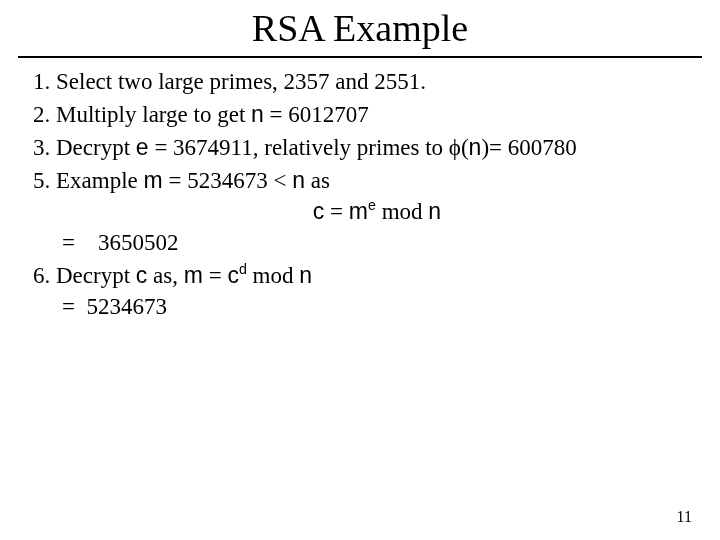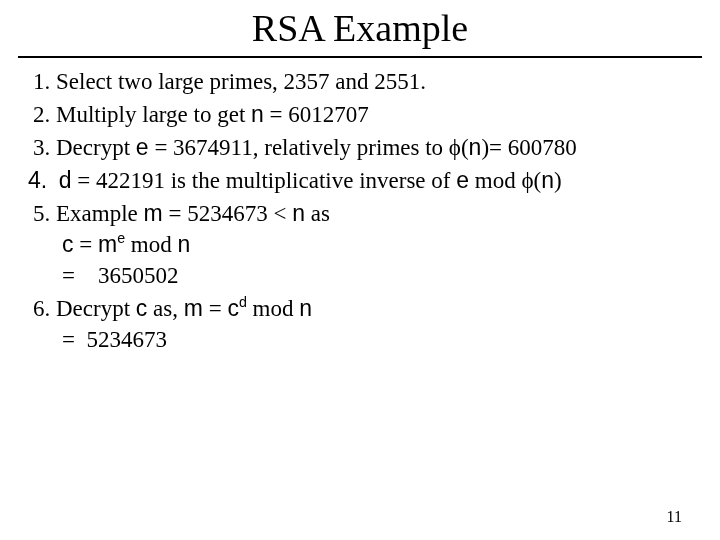--- a/index.html
+++ b/index.html
@@ -37,33 +37,34 @@
   }
   ol.steps > li {
     margin-bottom: 2px;
   }
   .sans {
     font-family: Arial, Helvetica, sans-serif;
   }
   .indent {
     display: block;
     margin-left: 6px;
+    text-align: center;
   }
   .eqline {
     display: block;
     margin-left: 6px;
   }
   sup {
     font-size: 0.62em;
     vertical-align: super;
     line-height: 0;
   }
   .pagenum {
     position: absolute;
-    right: 38px;
+    right: 28px;
     bottom: 14px;
     font-size: 16px;
   }
 </style>
 </head>
 <body>
 
 <div class="slide">
 
   <div class="title">RSA Example</div>
@@ -76,23 +77,20 @@
     </li>
 
     <li>
       <span>Multiply large to get </span><span class="sans">n</span><span> = 6012707</span>
     </li>
 
     <li>
       <span>Decrypt </span><span class="sans">e</span><span> = 3674911, relatively primes to ϕ(</span><span class="sans">n</span><span>)= 600780</span>
     </li>
 
-    <li style="list-style:none; margin-left:-28px;">
-      <span class="sans">4.</span>&nbsp;&nbsp;<span class="sans">d</span><span> = 422191 is the multiplicative inverse of </span><span class="sans">e</span><span> mod ϕ(</span><span class="sans">n</span><span>)</span>
-    </li>
 
     <li value="5">
       <span>Example </span><span class="sans">m</span><span> = 5234673 &lt; </span><span class="sans">n</span><span> as</span>
       <span class="indent">
         <span class="sans">c</span><span> = </span><span class="sans">m</span><sup class="sans">e</sup><span> mod </span><span class="sans">n</span>
       </span>
       <span class="eqline">=&nbsp;&nbsp;&nbsp;&nbsp;3650502</span>
     </li>
 
     <li>

